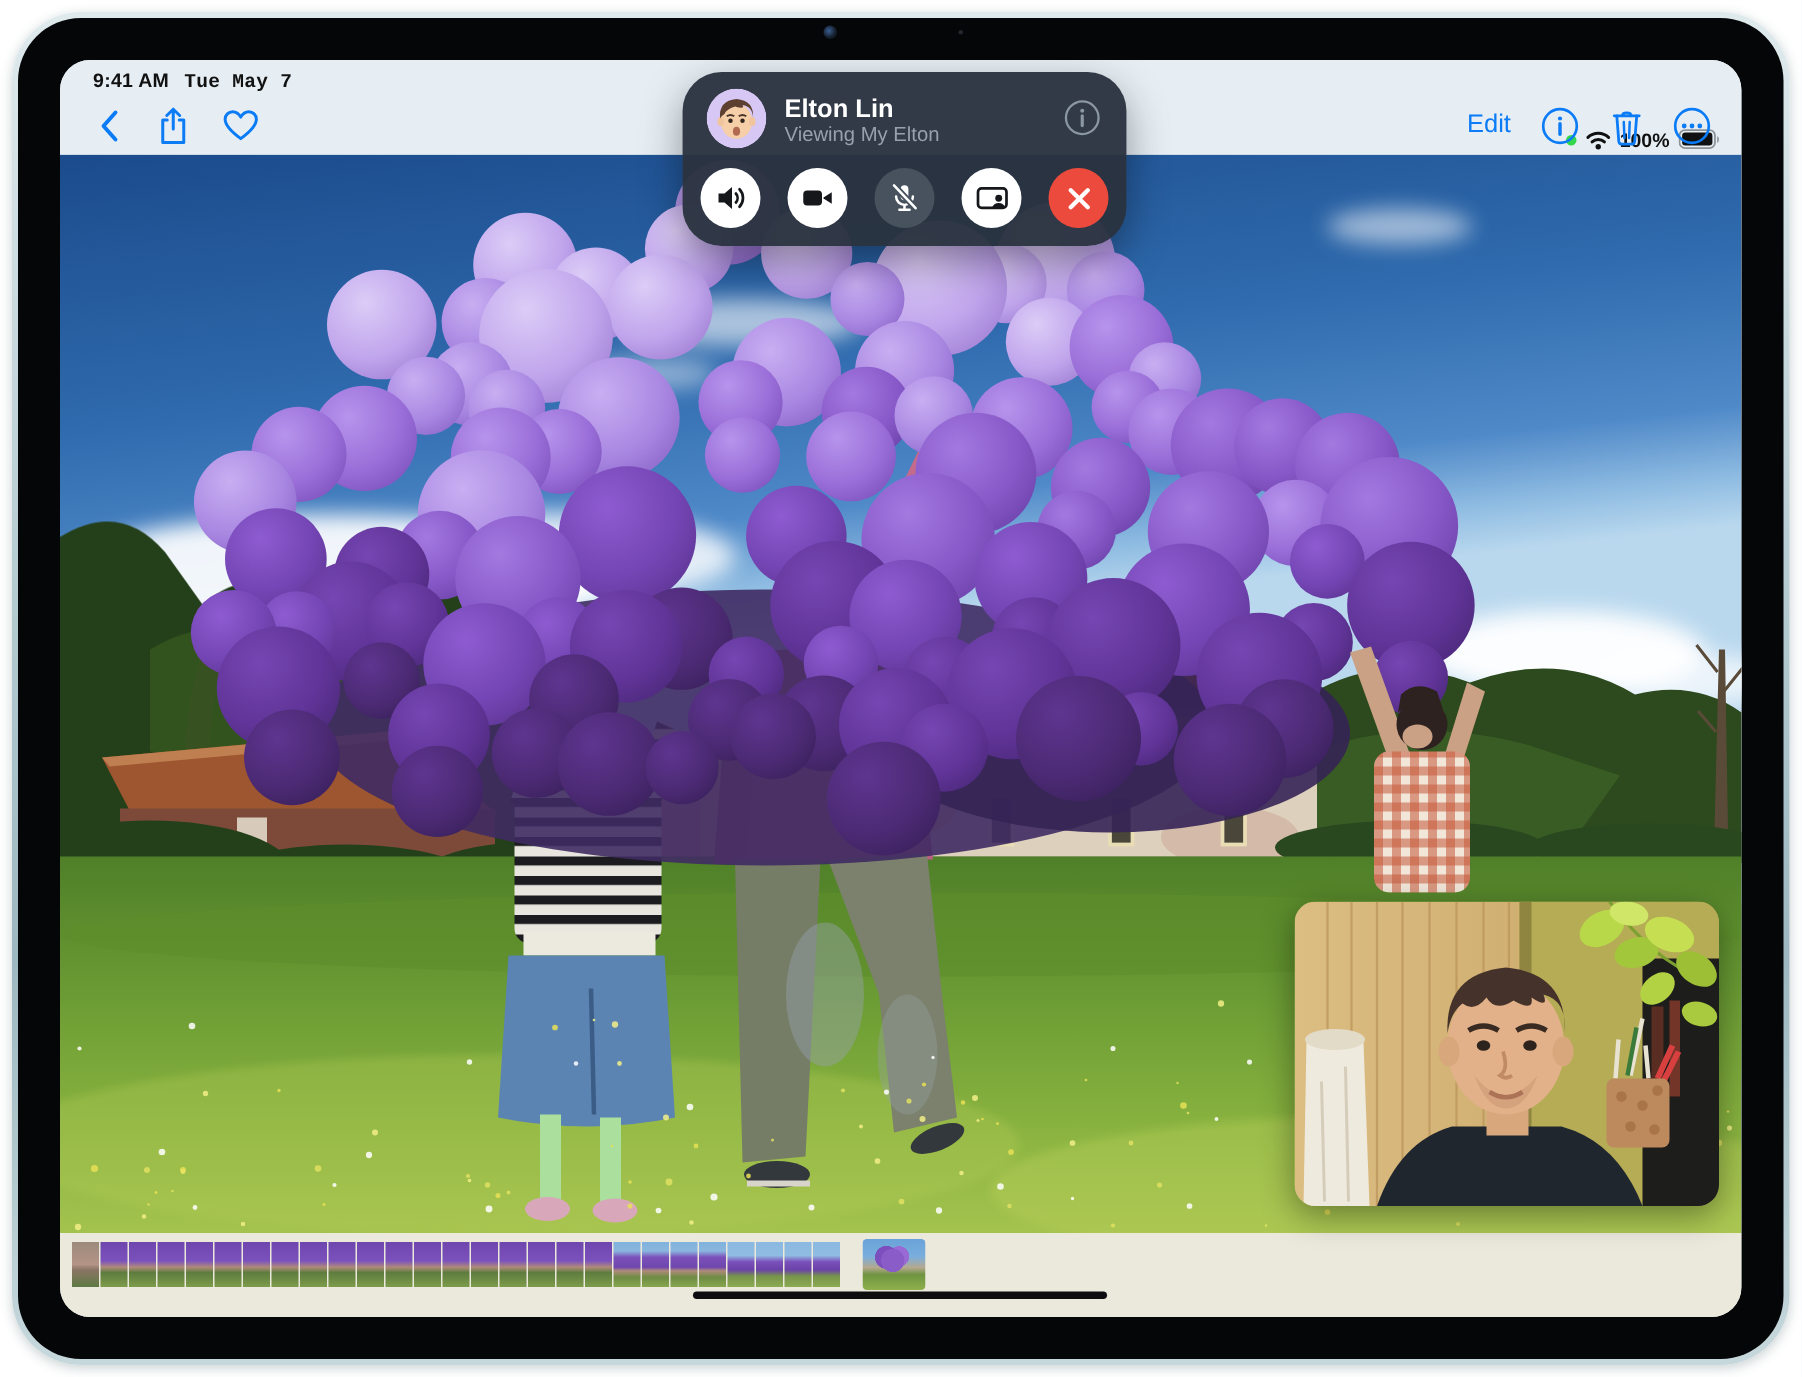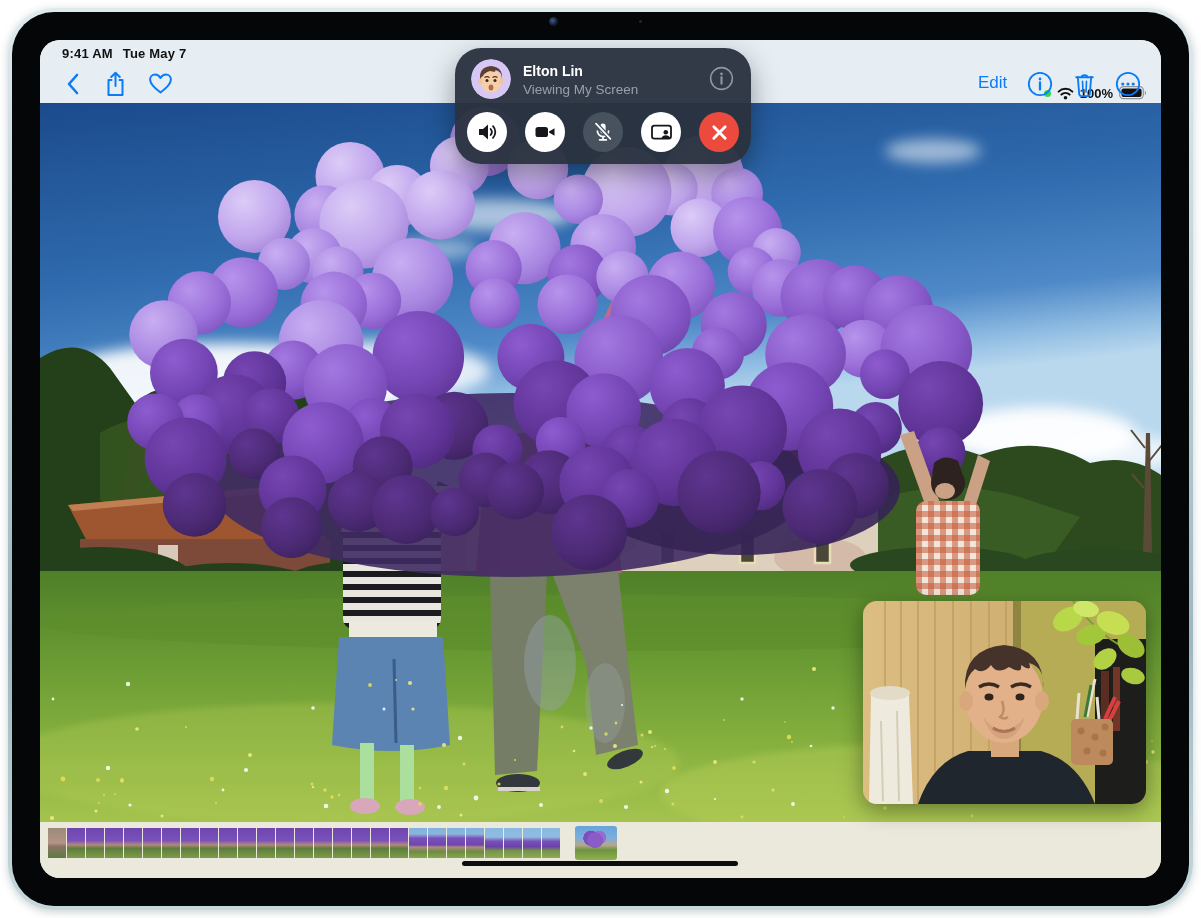--- a/index.html
+++ b/index.html
@@ -12,21 +12,21 @@
   .bezel{position:absolute;left:4px;top:4px;width:1177px;height:894px;border-radius:42px;background:#050608;}
   .cam{position:absolute;left:537px;top:5px;width:9px;height:9px;border-radius:50%;
     background:radial-gradient(circle at 40% 40%,#3a5f93 0%,#16202e 55%,#0a0d12 100%);}
   .micdot{position:absolute;left:627px;top:8px;width:3px;height:3px;border-radius:50%;background:#23282e;}
   .screen{position:absolute;left:28px;top:28px;width:1121px;height:838px;border-radius:20px;
     overflow:hidden;background:#e6eef4;}
   
   .header{position:absolute;left:0;top:0;width:1121px;height:63px;background:var(--header-bg,#e6eef4);z-index:6;}
   .statusbar{position:absolute;left:0;top:0;width:100%;height:24px;color:#111;font-size:13px;font-weight:700;}
   .st-left{position:absolute;left:22px;top:6px;letter-spacing:.2px;}
-  .st-left .date{margin-left:10px;}
+  .st-left .date{margin-left:10px;font-family:Liberation Mono, monospace;}
   .st-right{position:absolute;right:14px;top:5px;display:flex;align-items:center;gap:6px;height:16px;margin-top:40px;}
   .greendot{width:7px;height:7px;border-radius:50%;background:var(--green-dot,#32d74b);}
   .toolbar{position:absolute;left:0;top:24px;width:100%;height:39px;}
   .tbtn{position:absolute;top:6px;display:flex;align-items:center;justify-content:center;width:30px;height:28px;cursor:pointer;}
   .edit{position:absolute;top:9px;left:938px;width:46px;color:var(--accent,#0b7bf6);
     font-size:17px;cursor:pointer;}
   
   .photo{position:absolute;left:0;top:63px;width:1121px;height:719px;z-index:1;}
   
   .band{position:absolute;left:0;top:782px;width:1121px;height:56px;background:var(--band-bg,#ebe8dc);z-index:2;}
@@ -43,21 +43,21 @@
       radial-gradient(circle at 58% 34%, #9a6ad4 0 20%, rgba(138,92,200,0) 21%),
       linear-gradient(180deg,#6aa3d8 0%,#79aede 34%,#b5a890 56%,#6e9440 70%,#8fb04c 100%);}
   .homebar{position:absolute;left:422px;top:821px;width:276px;height:5px;border-radius:3px;background:#0d0d0f;z-index:8;cursor:pointer;}
   
   .pip{position:absolute;left:823px;top:561px;width:283px;height:203px;border-radius:14px;overflow:hidden;
     box-shadow:0 6px 22px rgba(0,0,0,.38);z-index:3;cursor:pointer;}
   
   .ftpanel{position:absolute;left:415px;top:8px;width:296px;height:116px;border-radius:26px;
     background:var(--panel-bg,rgba(42,50,62,.96));box-shadow:0 10px 28px rgba(0,0,0,.38);z-index:7;}
   .ft-avatar{position:absolute;left:16px;top:11px;width:40px;height:40px;border-radius:50%;overflow:hidden;}
-  .ft-name{position:absolute;left:68px;top:15px;font-size:14px;font-weight:700;color:#fff;}
+  .ft-name{position:absolute;left:68px;top:15px;font-size:17px;font-weight:700;color:#fff;}
   .ft-status{position:absolute;left:68px;top:34px;font-size:13.5px;color:#97a1ac;}
   .ft-info{position:absolute;right:16px;top:16px;width:28px;height:28px;display:flex;align-items:center;justify-content:center;cursor:pointer;}
   .ft-row{position:absolute;left:0;top:64px;width:100%;display:flex;justify-content:center;gap:18px;}
   .fbtn{width:40px;height:40px;border-radius:50%;background:#fff;display:flex;align-items:center;justify-content:center;cursor:pointer;}
   .fbtn.mute{background:var(--mute-bg,#47525e);}
   .fbtn.end{background:var(--end-red,#ec4a3c);}
   .ico{display:inline-flex;line-height:0;}
 </style>
 </head>
 <body>
@@ -571,21 +571,21 @@
               <ellipse cx="30.5" cy="22" rx="2.2" ry="3" fill="#f0c49c"></ellipse>
               <path d="M9,20 Q8,8 20,7 Q32,8 31,20 Q31,12 24,11 Q26,14 19,12 Q13,14 12,17 Q10,18 9,20 Z" fill="#5d4030"></path>
               <path d="M13.5,18.5 q2.5,-1.8 5,0" stroke="#4a342a" stroke-width="1.3" fill="none"></path>
               <path d="M21.5,18.5 q2.5,-1.8 5,0" stroke="#4a342a" stroke-width="1.3" fill="none"></path>
               <circle cx="16" cy="21.5" r="1.5" fill="#33261f"></circle>
               <circle cx="24" cy="21.5" r="1.5" fill="#33261f"></circle>
               <ellipse cx="20" cy="28.5" rx="2.4" ry="3" fill="#b06a52"></ellipse>
             </svg>
           </div>
           <div class="ft-name">Elton Lin</div>
-          <div class="ft-status">Viewing My Screen</div>
+          <div class="ft-status">Viewing My Elton</div>
           <div class="ft-info">
             <span class="ico">
               <svg width="25" height="25" viewBox="0 0 26 26">
                   <circle cx="13" cy="13" r="11.3" fill="none" stroke="#8b97a3" stroke-width="1.6"></circle>
                   <circle cx="13" cy="8.2" r="1.4" fill="#8b97a3"></circle>
                   <path d="M13,11.6 V18.4" stroke="#8b97a3" stroke-width="2.2" stroke-linecap="round"></path>
                 </svg>
             </span>
           </div>
           <div class="ft-row">

